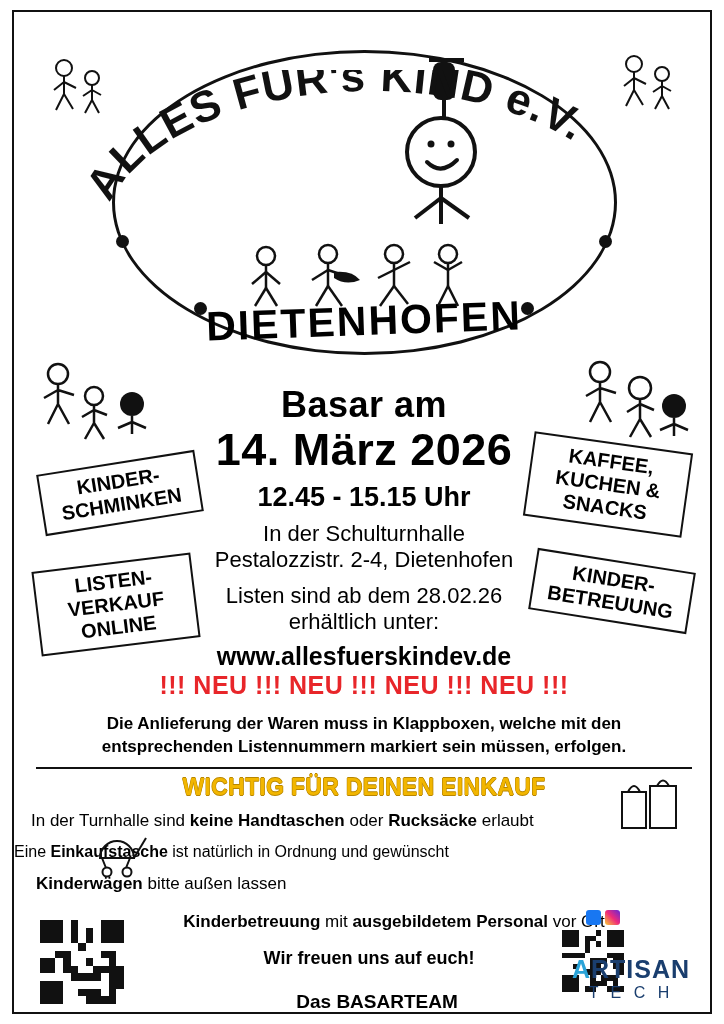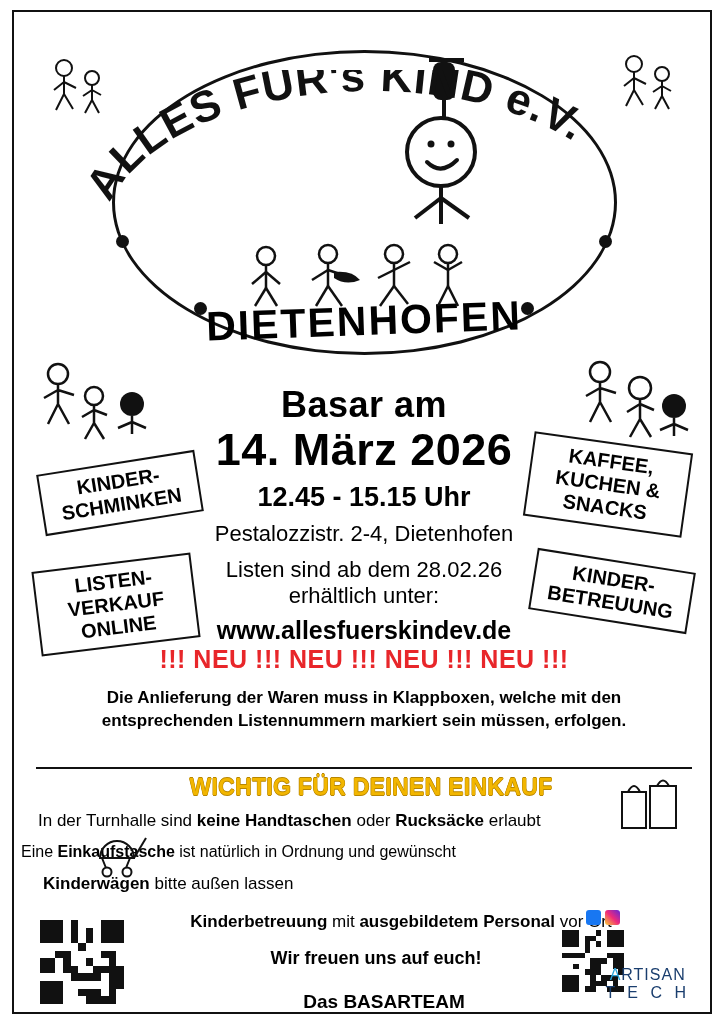--- a/index.html
+++ b/index.html
@@ -91,21 +91,21 @@
   .delivery { font-size: 17px; font-weight: bold; margin-top: 13px; line-height: 1.35; padding: 0 42px; }
 
   .divider {
     position: absolute;
     left: 22px; top: 755px;
     width: 656px; height: 0;
     border-top: 2px solid #111;
   }
 
   
-  .lower { position: absolute; left: 7px; top: 762px; width: 700px; }
+  .lower { position: absolute; left: 0; top: 762px; width: 700px; }
   .wichtig {
     text-align: center;
     font-size: 23px;
     font-weight: bold;
     color: #f2b600;
     letter-spacing: 0.3px;
     text-shadow: 0.6px 0 #b88600, -0.6px 0 #b88600, 0 0.6px #b88600, 0 -0.6px #b88600;
   }
   .l1 { font-size: 17px; margin-top: 10px; padding-left: 17px; }
   .l2 { font-size: 16px; margin-top: 12px; text-align: left; padding-right: 20px; }
@@ -171,21 +171,21 @@
     display: inline-block;
   }
   .ico-fb { background: #1877f2; }
   .ico-ig { background: linear-gradient(45deg,#f9ce34,#ee2a7b,#6228d7); }
 
   .artisan {
     position: absolute;
     right: 20px; bottom: 10px;
     text-align: center;
   }
-  .artisan .word { font-size: 16px; font-weight: normal; color: #1a3e6e; letter-spacing: 1px; }
+  .artisan .word { font-size: 25px; font-weight: bold; color: #1a3e6e; letter-spacing: 1px; }
   .artisan .word .a { color: #2aa3d8; }
   .artisan .sub { font-size: 16px; letter-spacing: 4px; color: #1a3e6e; }
 
   
   .doodle { position: absolute; }
 
   .bags {
     position: absolute;
     right: 22px; top: 762px;
     width: 72px; height: 60px;
@@ -294,20 +294,21 @@
     <path d="M74 51 l0 20 M74 56 l-13 8 M74 56 l14 6 M74 71 l-10 18 M74 71 l11 18" stroke="#111" stroke-width="2.5" fill="none"></path>
     <circle cx="108" cy="58" r="12" fill="#111"></circle>
     <path d="M108 70 l0 18 M108 76 l-14 6 M108 76 l14 6" stroke="#111" stroke-width="2.5" fill="none"></path>
   </svg>
 
   <div class="main-text">
     <div class="basar-am">Basar am</div>
     <div class="date-big">14. März 2026</div>
     <div class="time">12.45 - 15.15 Uhr</div>
     <div class="venue">
+      <div>In der Schulturnhalle</div>
       <div>Pestalozzistr. 2-4, Dietenhofen</div>
     </div>
     <div class="lists-line">
       <div>Listen sind ab dem 28.02.26</div>
       <div>erhältlich unter:</div>
     </div>
     <div class="website">www.allesfuerskindev.de</div>
     <div class="neu">!!! NEU !!! NEU !!! NEU !!! NEU !!!</div>
     <div class="delivery">
       <div>Die Anlieferung der Waren muss in Klappboxen, welche mit den</div>

